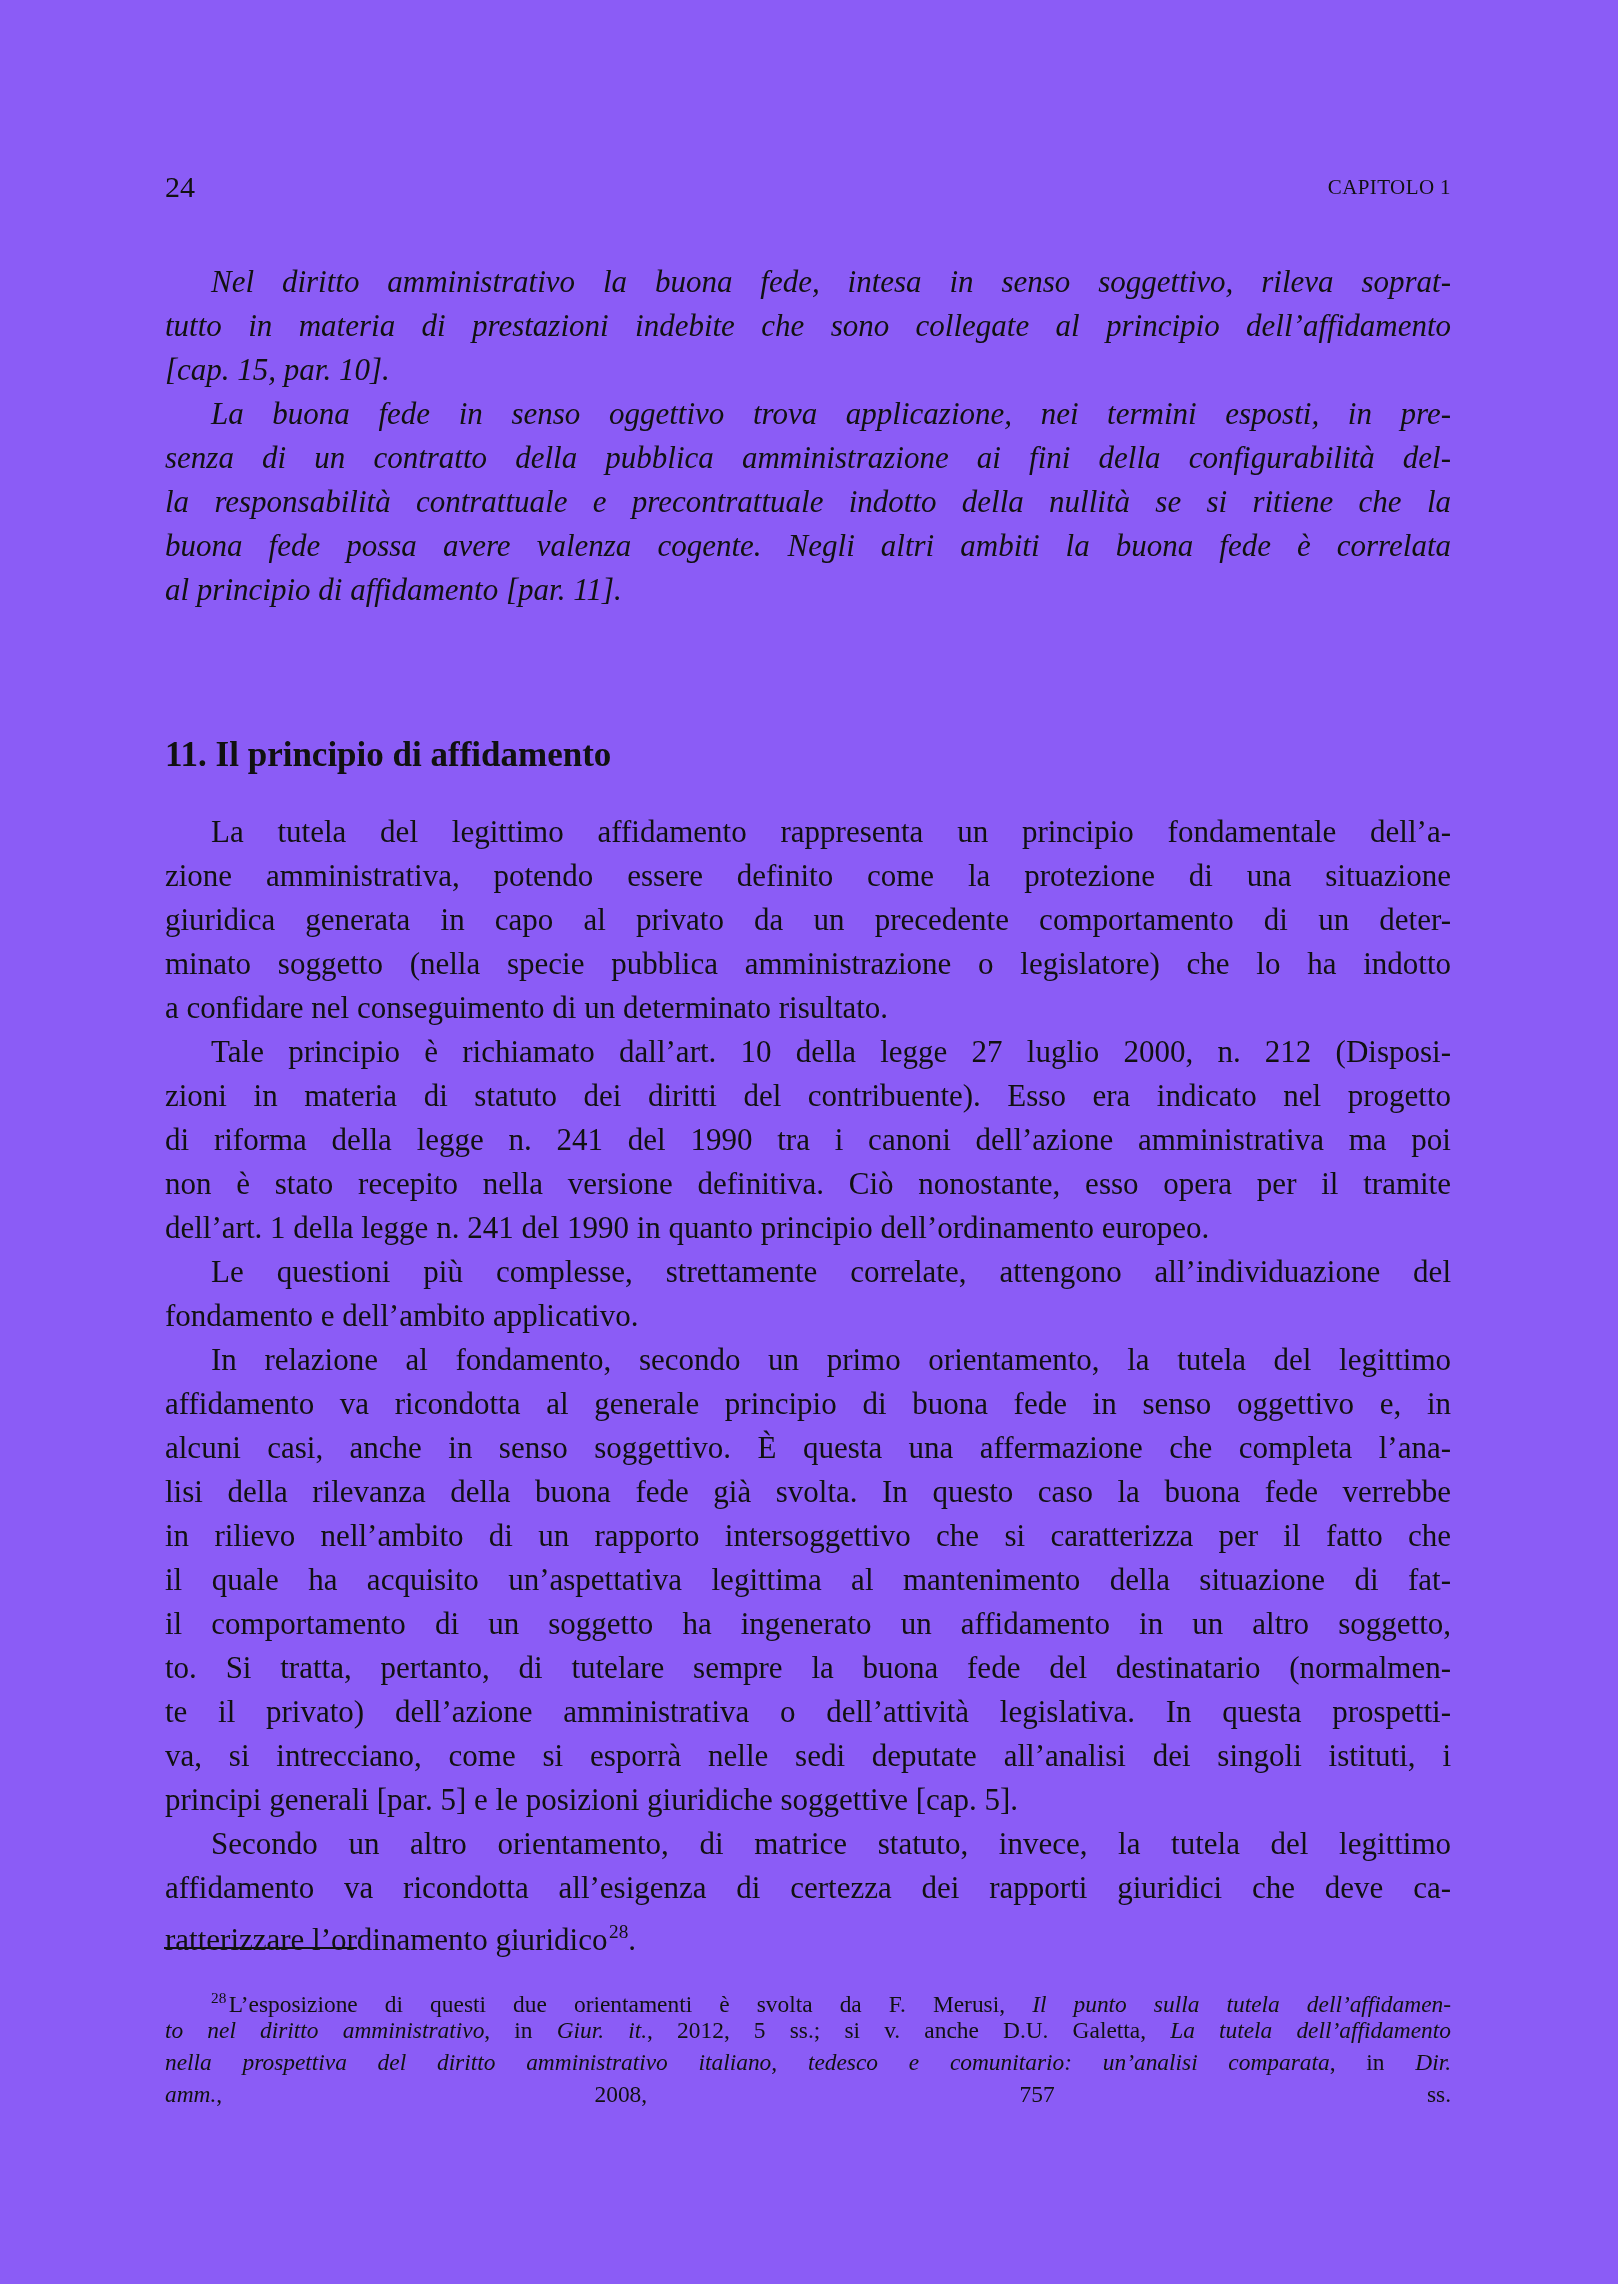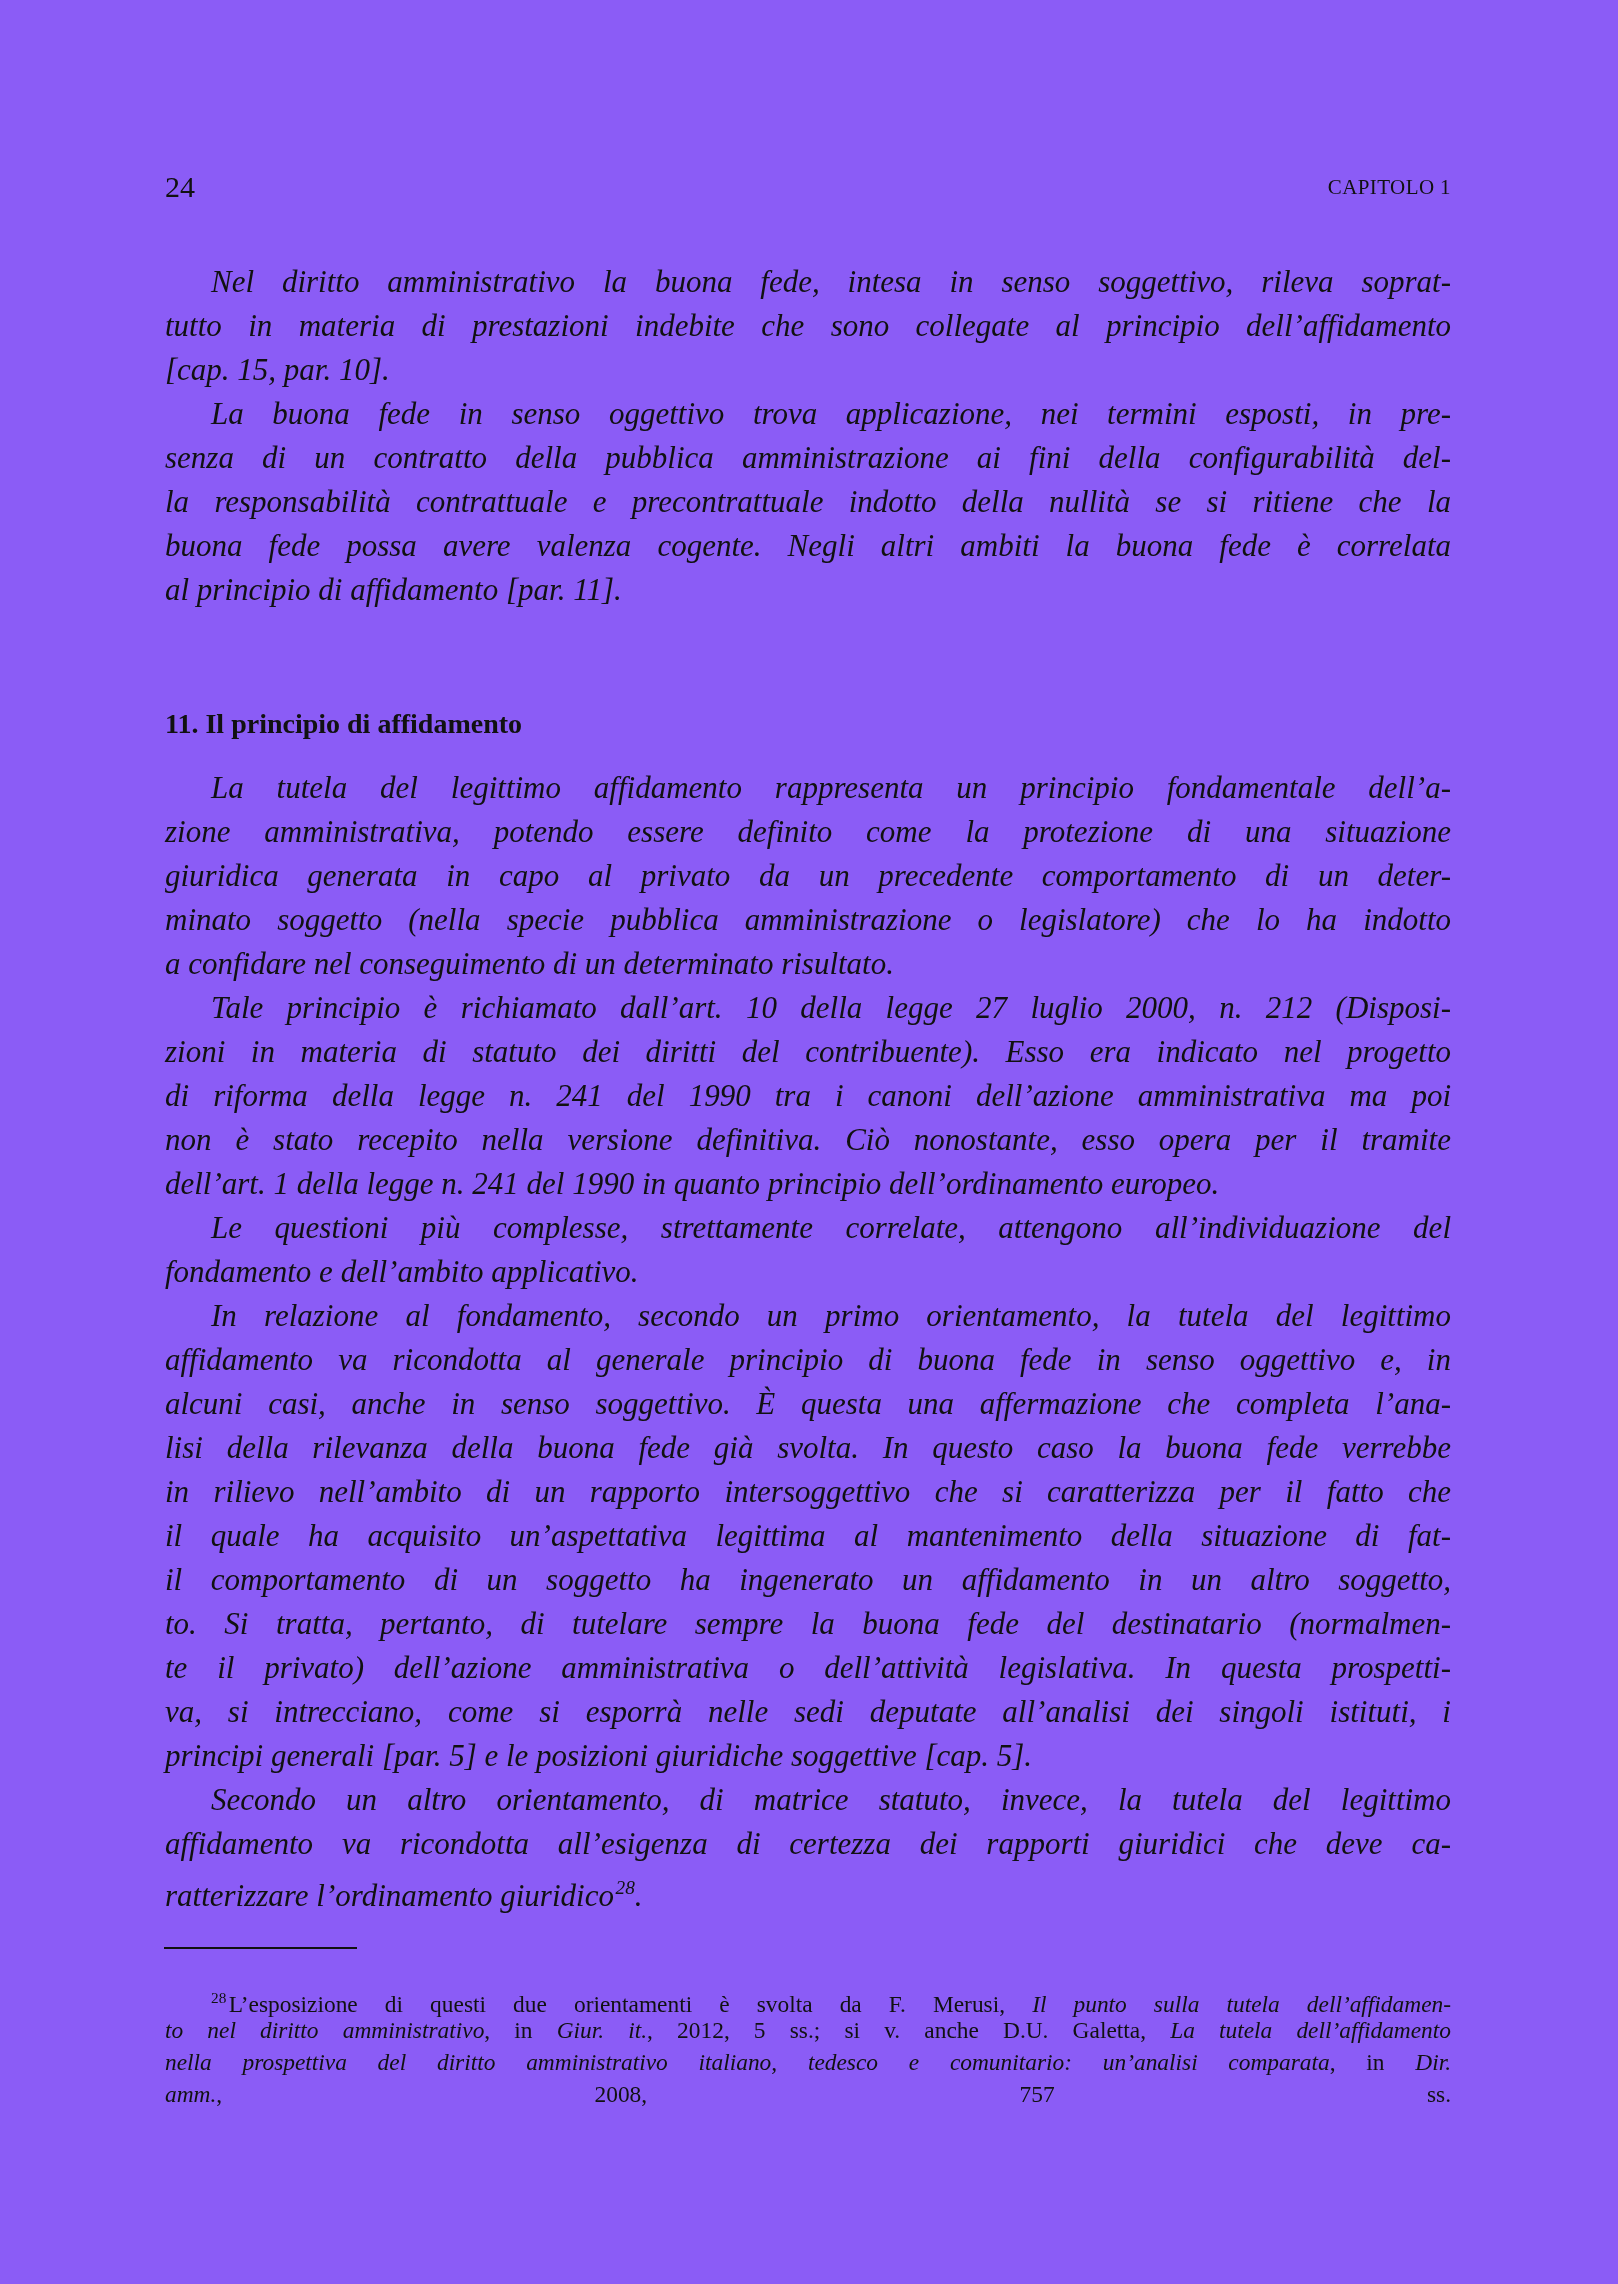--- a/index.html
+++ b/index.html
@@ -9,21 +9,21 @@
   .running-head { position: absolute; top: 171px; left: 165px; width: 1286px; height: 32px; }
   .folio { position: absolute; left: 0; top: 0; font-size: 30px; line-height: 32px; }
   .chapter-label { position: absolute; right: 0; top: 3.2px; font-size: 21px; line-height: 27.4px; letter-spacing: 0.4px; }
   .body-text { position: absolute; left: 165px; width: 1286px; }
   .line { display: block; height: 44px; font-size: 31px; line-height: 44px;
           text-align: justify; text-align-last: justify; white-space: nowrap; overflow: visible; }
   .line.last { text-align-last: left; }
   .line.indent { text-indent: 46px; }
   .jline { display: block; width: 100%; text-align: justify; text-align-last: justify; }
   .line.last .jline { text-align-last: left; }
-  .heading { position: absolute; left: 165px; top: 700px; font-size: 28px; line-height: 48px; font-weight: bold; }
+  .heading { position: absolute; left: 165px; top: 731px; font-size: 35px; line-height: 48px; font-weight: bold; }
   .fn-rule { position: absolute; left: 164px; top: 1947px; width: 193px; height: 2.4px; background: #111111; }
   .footnote { position: absolute; left: 165px; top: 1982px; width: 1286px; }
   .fline { display: block; height: 32px; font-size: 23.4px; line-height: 32px; text-align: justify; text-align-last: justify; white-space: nowrap; }
   .fline.indent { text-indent: 46px; }
   .fline.last { text-align-last: left; }
   .fnmark { font-size: 15.3px; vertical-align: 9px; margin-right: 2.4px; }
   .sup { font-size: 19.3px; vertical-align: 12px; margin-left: 1.6px; }
   i { font-style: italic; }
 </style>
 </head>
@@ -62,21 +62,21 @@
           <span class="jline">buona fede possa avere valenza cogente. Negli altri ambiti la buona fede è correlata</span>
         </span>
       <span class="line last">
           <span class="jline">al principio di affidamento [par. 11].</span>
         </span>
     </div>
   </div>
 
   <h2 class="heading" style="margin:0;">11. Il principio di affidamento</h2>
 
-  <div class="body-text" style="top:766px;font-style:italic;">
+  <div class="body-text" style="top:810px;">
     <div>
       <span class="line indent">
           <span class="jline">La tutela del legittimo affidamento rappresenta un principio fondamentale dell’a-</span>
         </span>
       <span class="line">
           <span class="jline">zione amministrativa, potendo essere definito come la protezione di una situazione</span>
         </span>
       <span class="line">
           <span class="jline">giuridica generata in capo al privato da un precedente comportamento di un deter-</span>
         </span>

